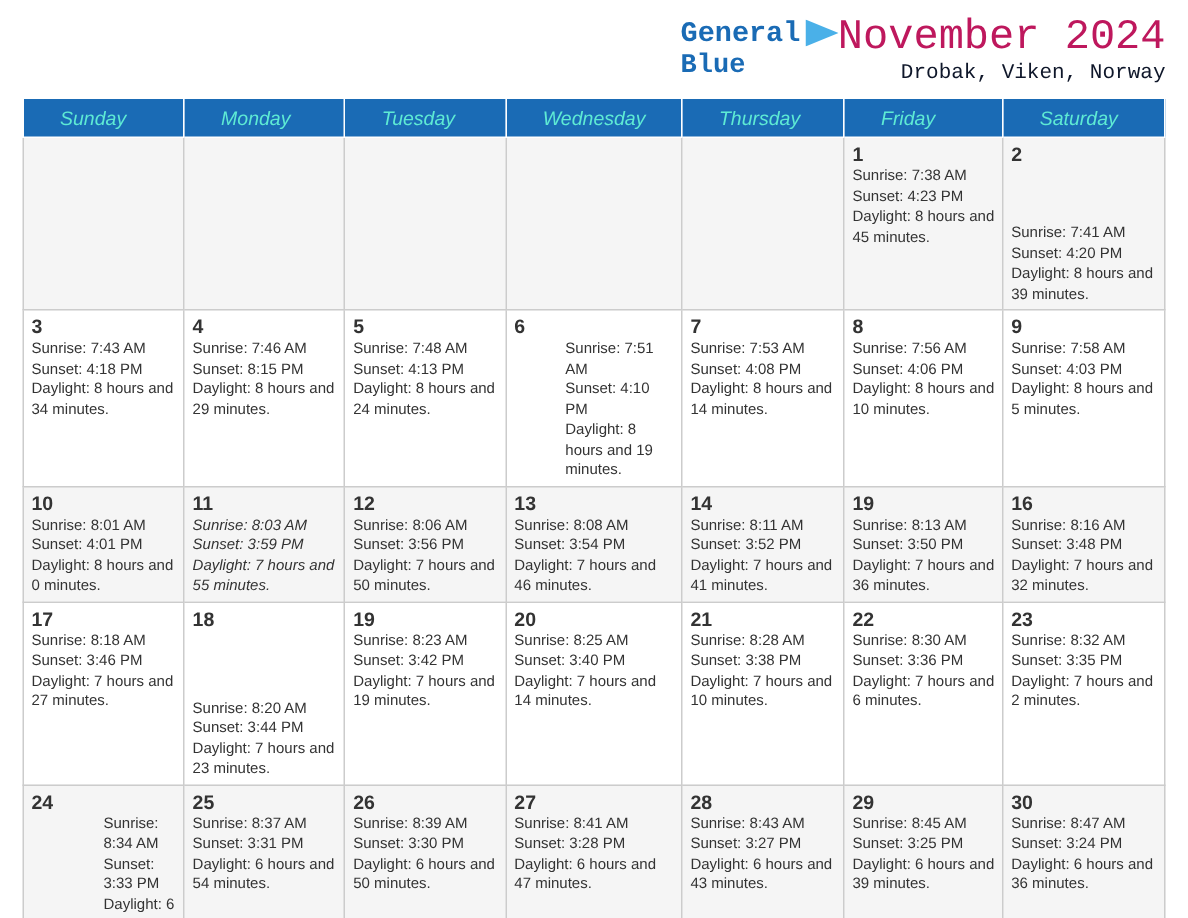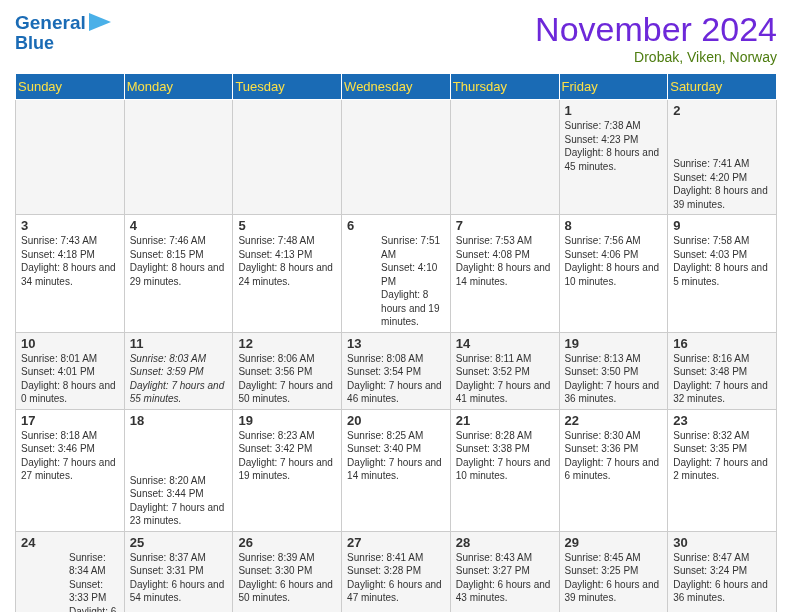--- a/index.html
+++ b/index.html
@@ -1,22 +1,22 @@
 <!DOCTYPE html>
 <html><head>
   <meta charset="utf-8">
   <style>
     * { box-sizing: border-box; margin: 0; padding: 0; }
     body { font-family: Arial, sans-serif; background: #fff; width: 792px; height: 612px; overflow: hidden; }
     .container { width: 792px; padding: 10px 15px; }
-    .header { display: flex; justify-content: space-between; align-items: flex-start; margin-bottom: 8px; }
+    .header { display: flex; justify-content: flex-end; align-items: flex-start; margin-bottom: 8px; font-family: Liberation Mono, monospace; }
     .logo { display: flex; align-items: center; }
     .title-area { text-align: right; }
     table { width: 100%; border-collapse: collapse; }
-    thead tr th { background: #1a6bb5; color: #fde047; padding: 5px 2px; font-size: 13px; font-weight: normal; text-align: left; border: 1px solid #fff; }
+    thead tr th { background: #1a6bb5; color: #5eead4; padding: 5px 24px; font-size: 13px; font-weight: normal; text-align: left; border: 1px solid #fff; font-style: italic; }
     tbody tr td { border: 1px solid #ccc; vertical-align: top; padding: 3px 5px; font-size: 10px; color: #333; width: calc(100%/7); background: #fff; }
     tbody tr:nth-child(odd) td { background: #f5f5f5; }
     .day-num { font-size: 13px; font-weight: bold; display: block; margin-bottom: 1px; }
     .day-info { font-size: 10px; line-height: 1.35; color: #333; }
     td.empty { background: #fff !important; }
     tbody tr:nth-child(odd) td.empty { background: #f5f5f5 !important; }
   </style>
 </head>
 <body>
 
@@ -31,22 +31,22 @@
           <div style="margin-left:3px;margin-top:3px;">
             <svg width="22" height="18" viewBox="0 0 22 18">
               <polygon points="0,0 22,9 0,18" fill="#4ab0e8"></polygon>
             </svg>
           </div>
         </div>
         <div style="font-size:18px;font-weight:bold;color:#1a6bb5;line-height:1.15;margin-top:-2px;">Blue</div>
       </div>
     </div>
     <div class="title-area">
-      <div style="font-size:34px;color:#6d28d9;font-weight:normal;">November 2024</div>
-      <div style="font-size:14px;color:#4d7c0f;">Drobak, Viken, Norway</div>
+      <div style="font-size:28px;color:#be185d;font-weight:normal;">November 2024</div>
+      <div style="font-size:14px;color:#0f172a;">Drobak, Viken, Norway</div>
     </div>
   </div>
 
   <table>
     <thead>
       <tr>
         <th>Sunday</th>
         <th>Monday</th>
         <th>Tuesday</th>
         <th>Wednesday</th>

